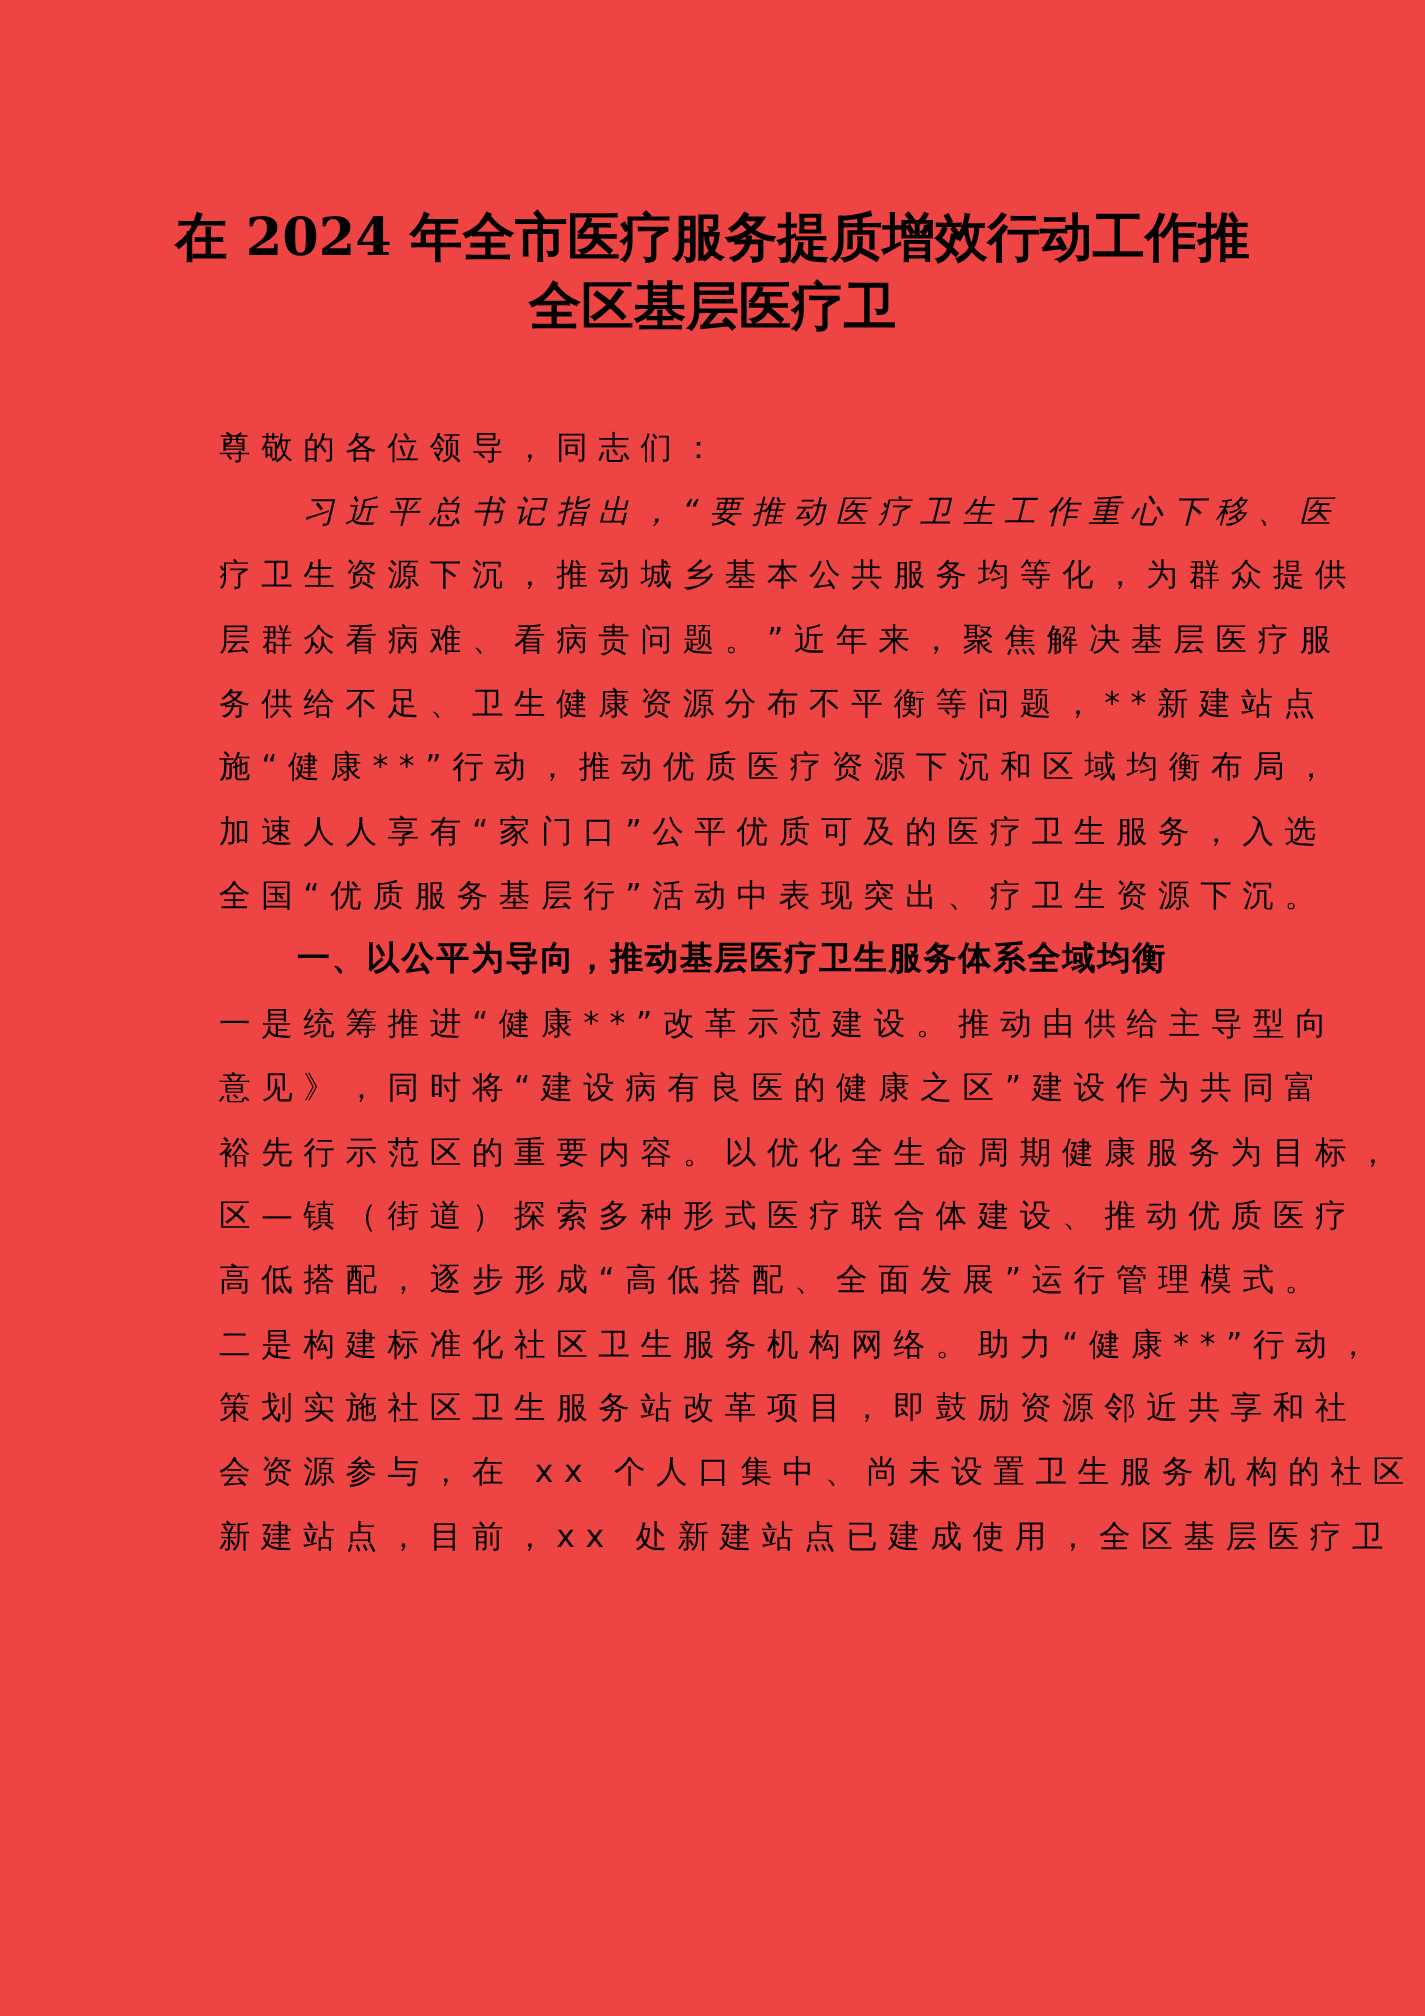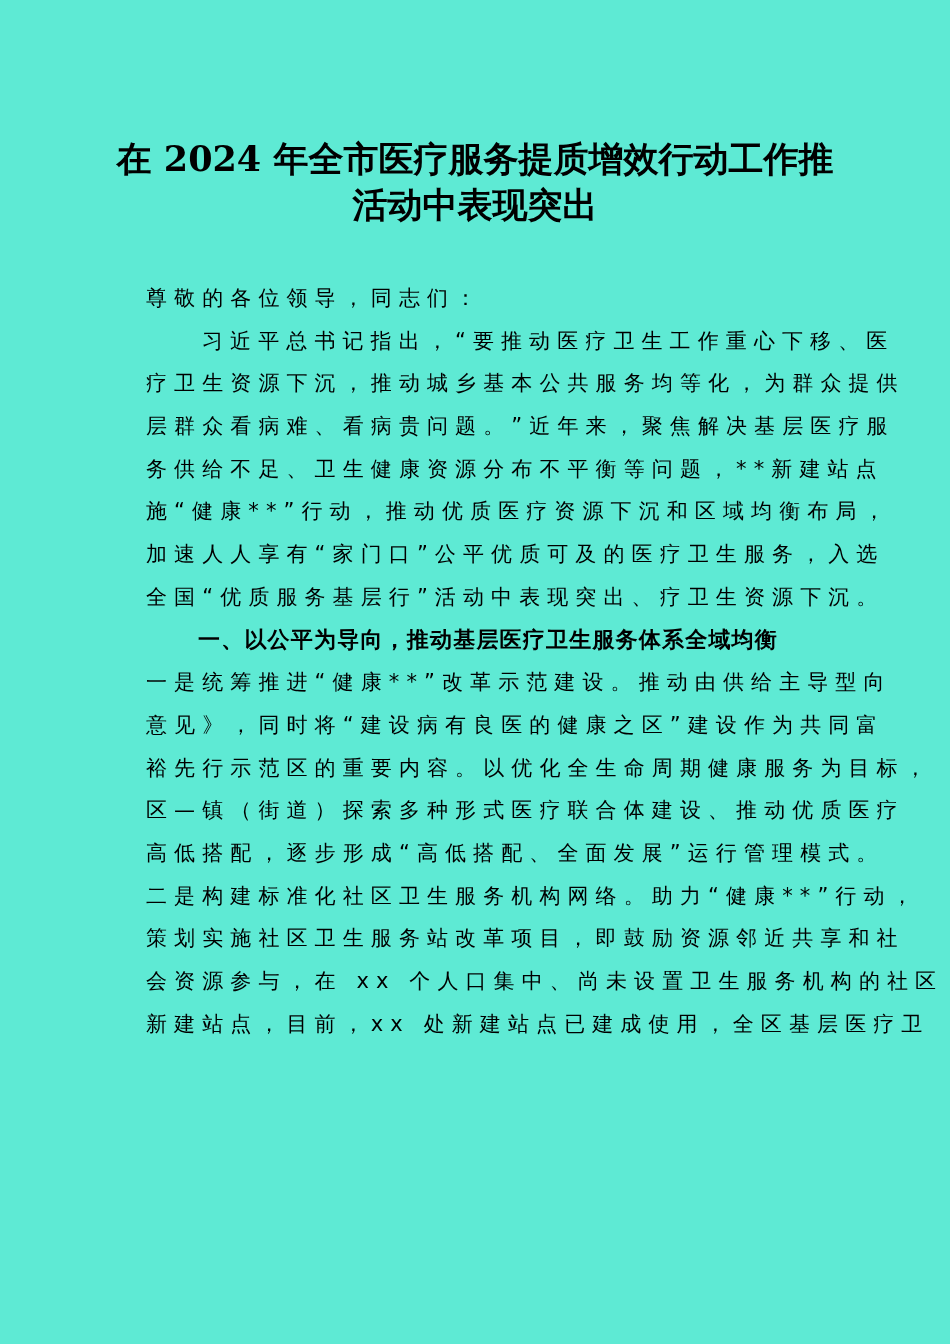--- a/index.html
+++ b/index.html
@@ -13,21 +13,21 @@
       position: relative;
       overflow: hidden;
       color: #000000;
     }
     .page {
       position: absolute;
       left: 0;
       top: 0;
       width: 950px;
       height: 1344px;
-      background: #5eead4;
+      background: #ef4444;
     }
     .title {
       position: absolute;
       left: 0;
       top: 136px;
       width: 950px;
       text-align: center;
       font-family: "DejaVu Serif", "Liberation Serif", serif;
       font-weight: bold;
       font-size: 35px;
@@ -50,36 +50,37 @@
     }
     .line {
       display: block;
       white-space: nowrap;
       letter-spacing: 7.1px;
       height: 42.7px;
       margin-left: 28px;
     }
     .line.indent {
       padding-left: 56px;
+      font-style: italic;
     }
     .line.heading {
       font-weight: bold;
       letter-spacing: 1.2px;
       padding-left: 52px;
       font-size: 22px;
     }
   </style>
 </head>
 <body>
 
 <div class="page">
 
   <div class="title">
     <span class="tline">在 2024 年全市医疗服务提质增效行动工作推</span>
-    <span class="tline">活动中表现突出</span>
+    <span class="tline">全区基层医疗卫</span>
   </div>
 
   <div class="body">
     <span class="line">尊敬的各位领导，同志们：</span>
 
     <div>
       <span class="line indent">习近平总书记指出，“要推动医疗卫生工作重心下移、医</span>
       <span class="line">疗卫生资源下沉，推动城乡基本公共服务均等化，为群众提供</span>
       <span class="line">层群众看病难、看病贵问题。”近年来，聚焦解决基层医疗服</span>
       <span class="line">务供给不足、卫生健康资源分布不平衡等问题，**新建站点</span>

